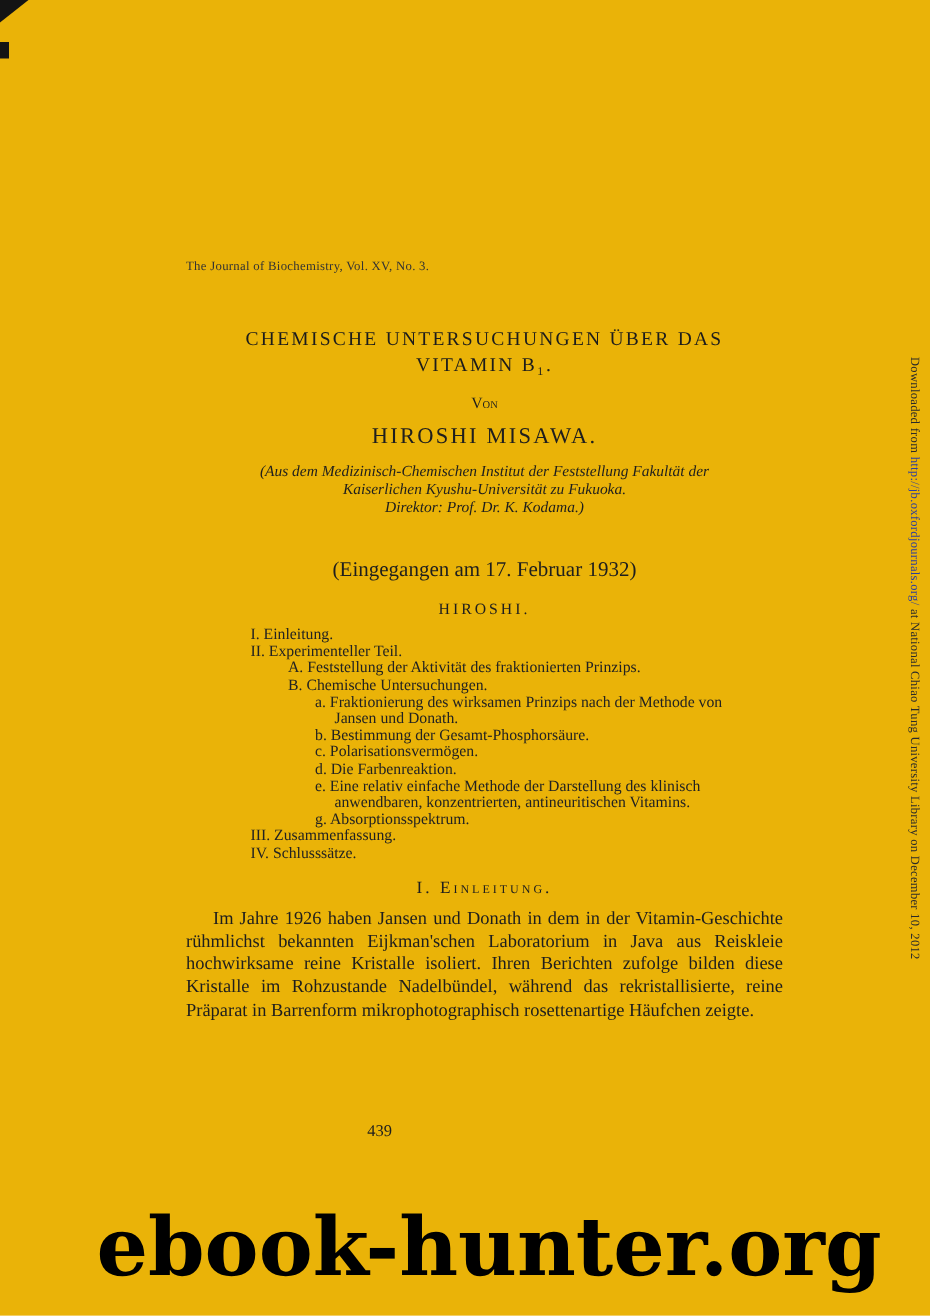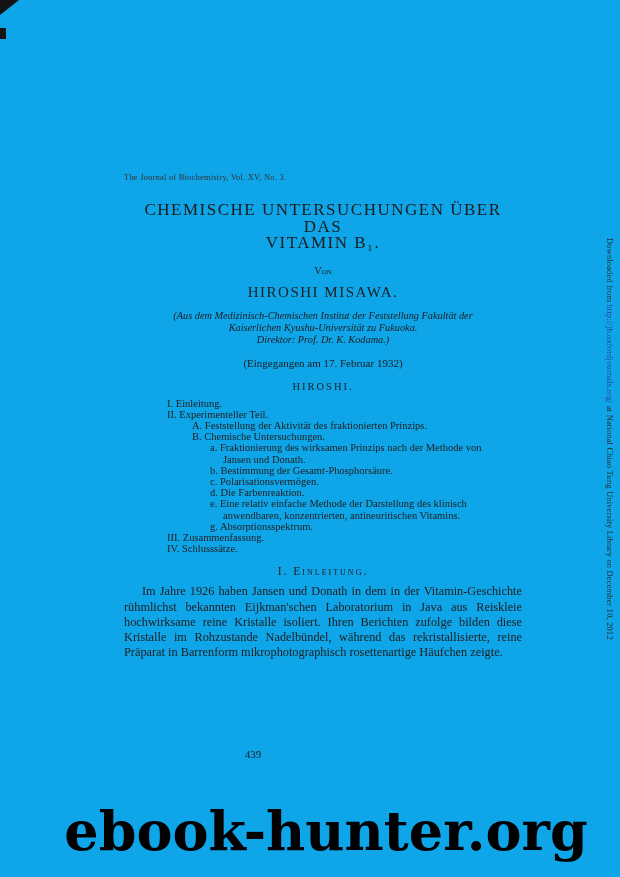--- a/index.html
+++ b/index.html
@@ -4,48 +4,48 @@
 <style>
   * { margin: 0; padding: 0; box-sizing: border-box; }
   html, body { width: 620px; height: 877px; }
   body {
     background: #ffffff;
     font-family: "Liberation Serif", "DejaVu Serif", serif;
     color: #1e1e1e;
     position: relative;
     overflow: hidden;
   }
-  .page { position: absolute; inset: 0; background: #0ea5e9; }
+  .page { position: absolute; inset: 0; background: #eab308; }
 
   .artifact-corner {
     position: absolute; left: 0; top: 0; width: 0; height: 0;
     border-top: 15px solid #141414; border-right: 19px solid transparent;
   }
   .artifact-dash {
     position: absolute; left: 0; top: 28px; width: 6px; height: 11px; background: #141414;
   }
 
   .content { position: absolute; left: 124px; top: 172px; width: 398px; }
 
   .journal-header { font-size: 8.5px; color: #333; letter-spacing: 0.2px; }
 
   .title {
-    text-align: center; margin-top: 20px; font-size: 17px; font-weight: normal;
+    text-align: center; margin-top: 36px; font-size: 13px; font-weight: normal;
     letter-spacing: 1.5px; line-height: 16.5px; color: #1c1c1c;
   }
 
   .von { text-align: center; margin-top: 13px; font-variant: small-caps; font-size: 10.5px; }
   .author { text-align: center; margin-top: 8px; font-size: 15px; letter-spacing: 1.5px; }
 
   .affiliation {
     text-align: center; margin-top: 9px; font-style: italic;
     font-size: 10.3px; line-height: 12px;
   }
 
-  .received { text-align: center; margin-top: 11px; font-size: 11px; }
+  .received { text-align: center; margin-top: 28px; font-size: 14px; }
 
   .toc-heading { text-align: center; margin-top: 12px; font-size: 10.5px; letter-spacing: 2px; }
 
   .toc-list { margin-top: 6px; font-size: 10.5px; line-height: 11.2px; color: #222; }
   .toc-l0 { padding-left: 43px; }
   .toc-l1 { padding-left: 68px; }
   .toc-l2 {
     box-sizing: content-box;
     margin-left: 86px; padding-left: 13px; text-indent: -13px; max-width: 276px;
   }

